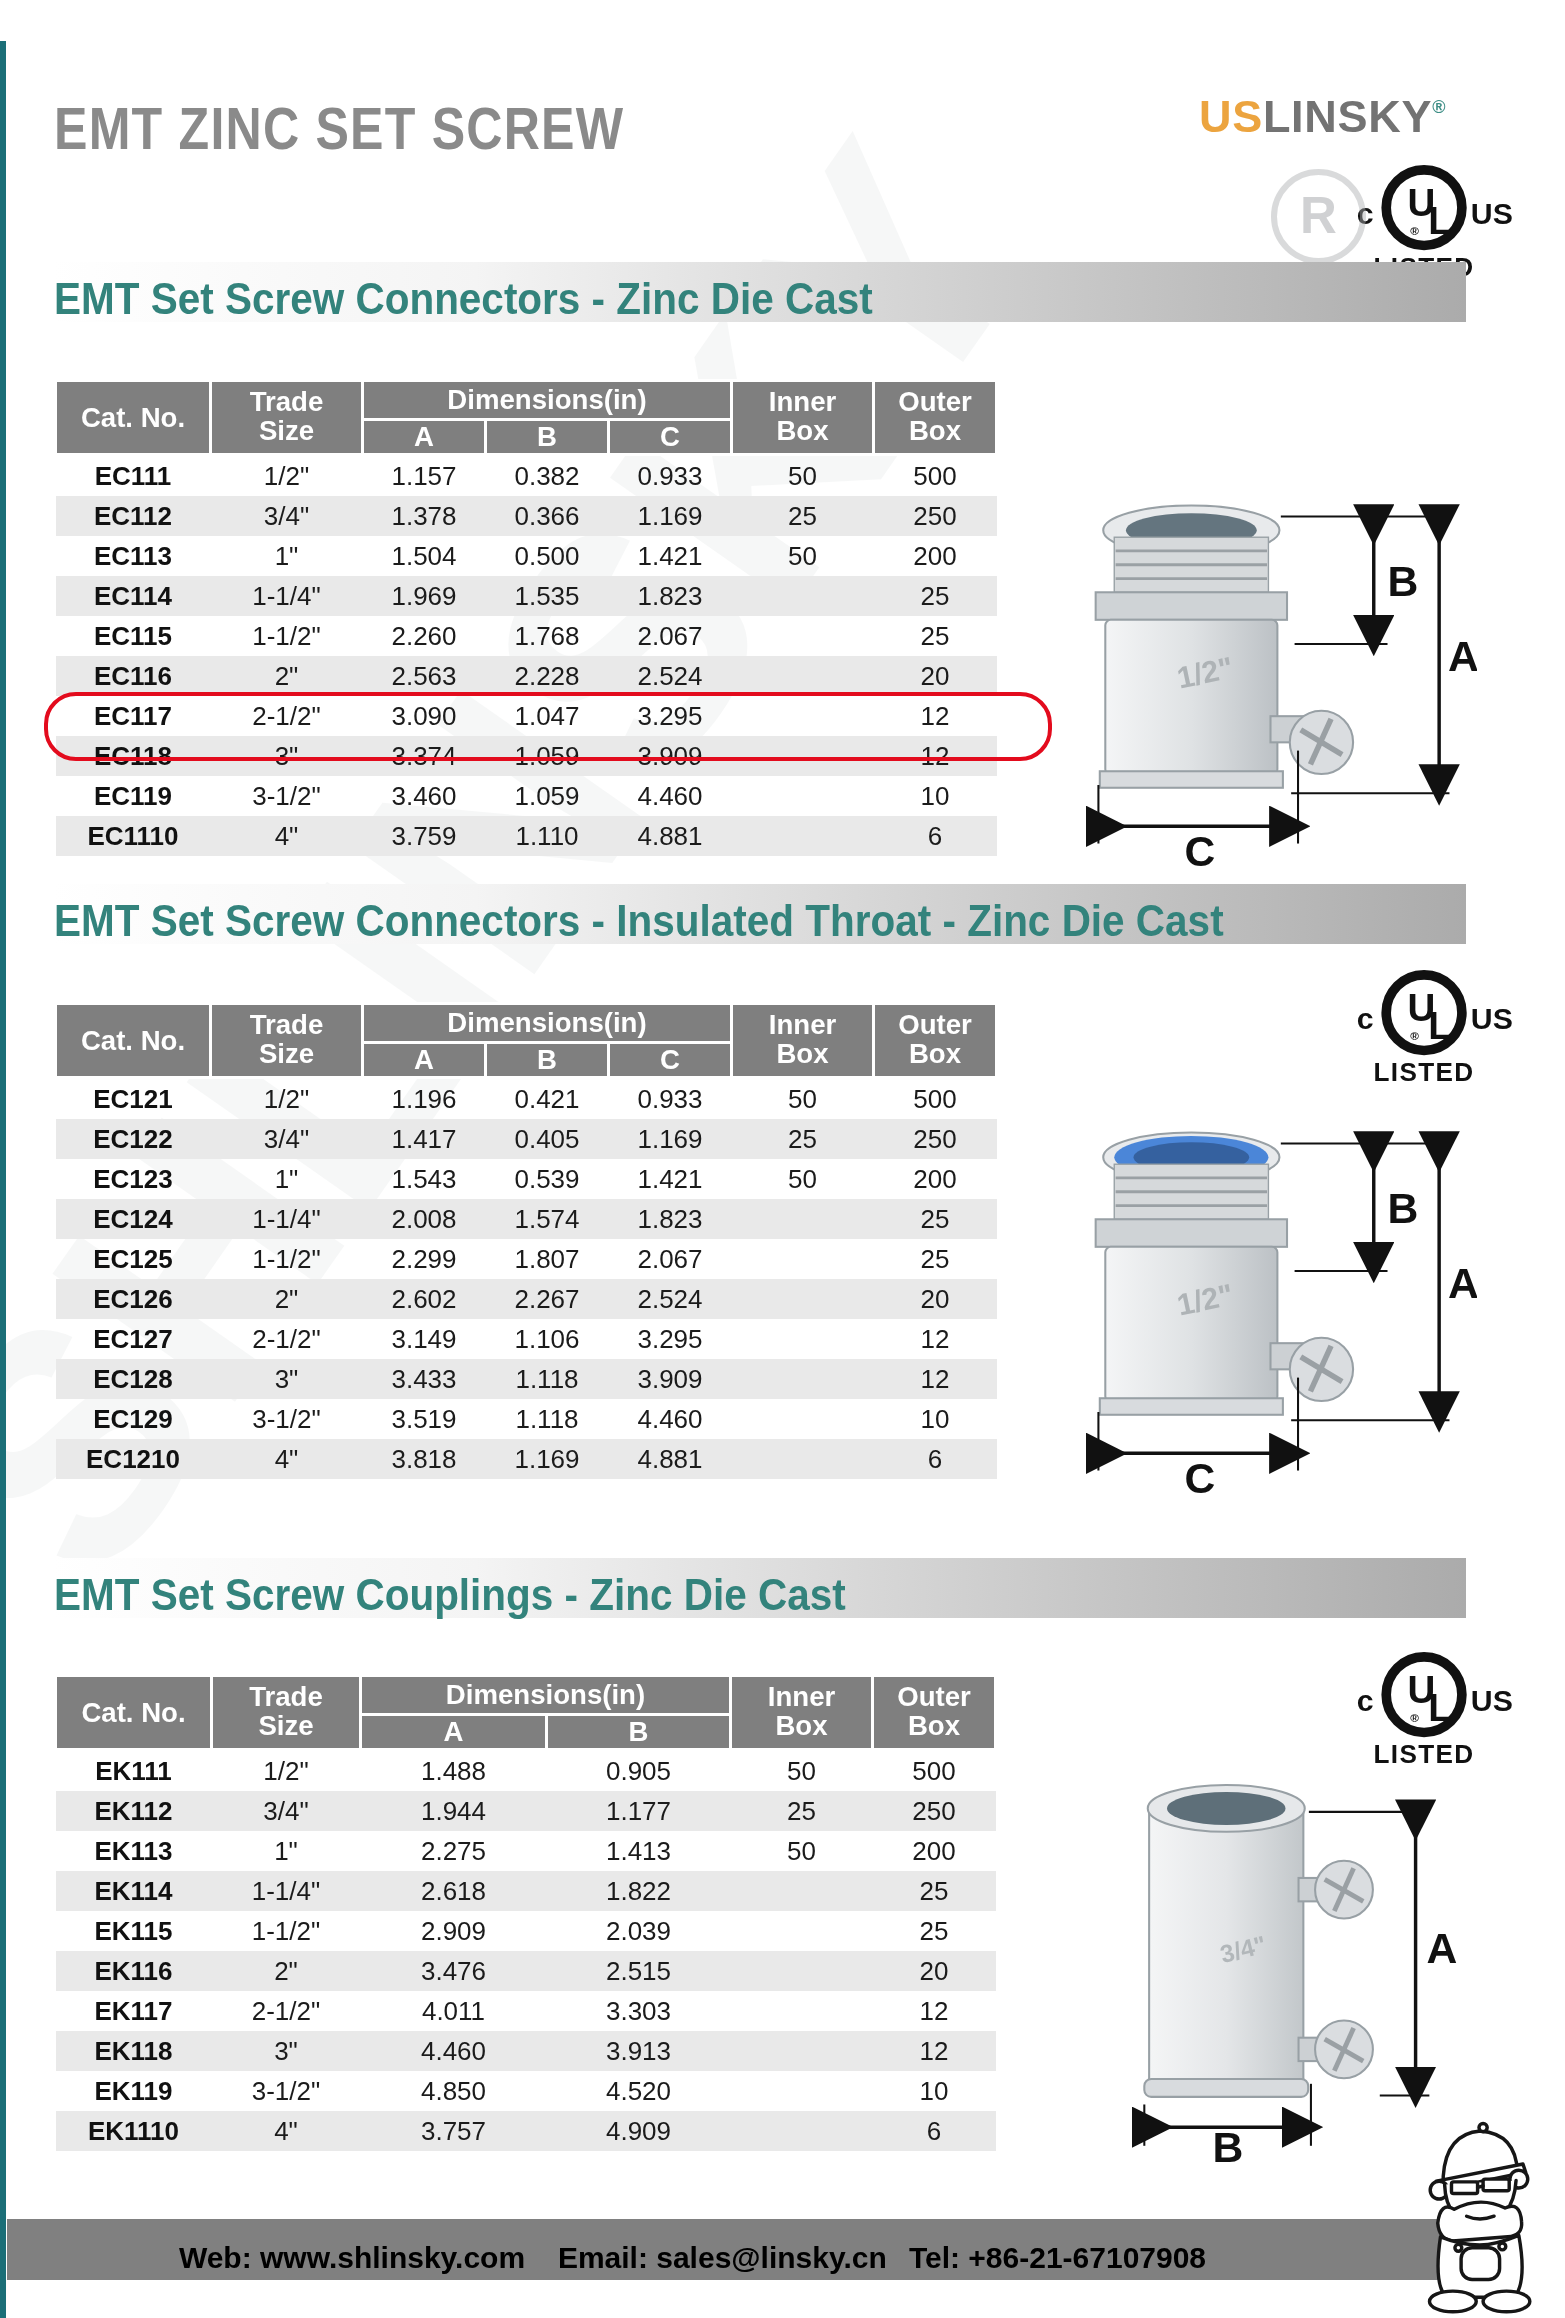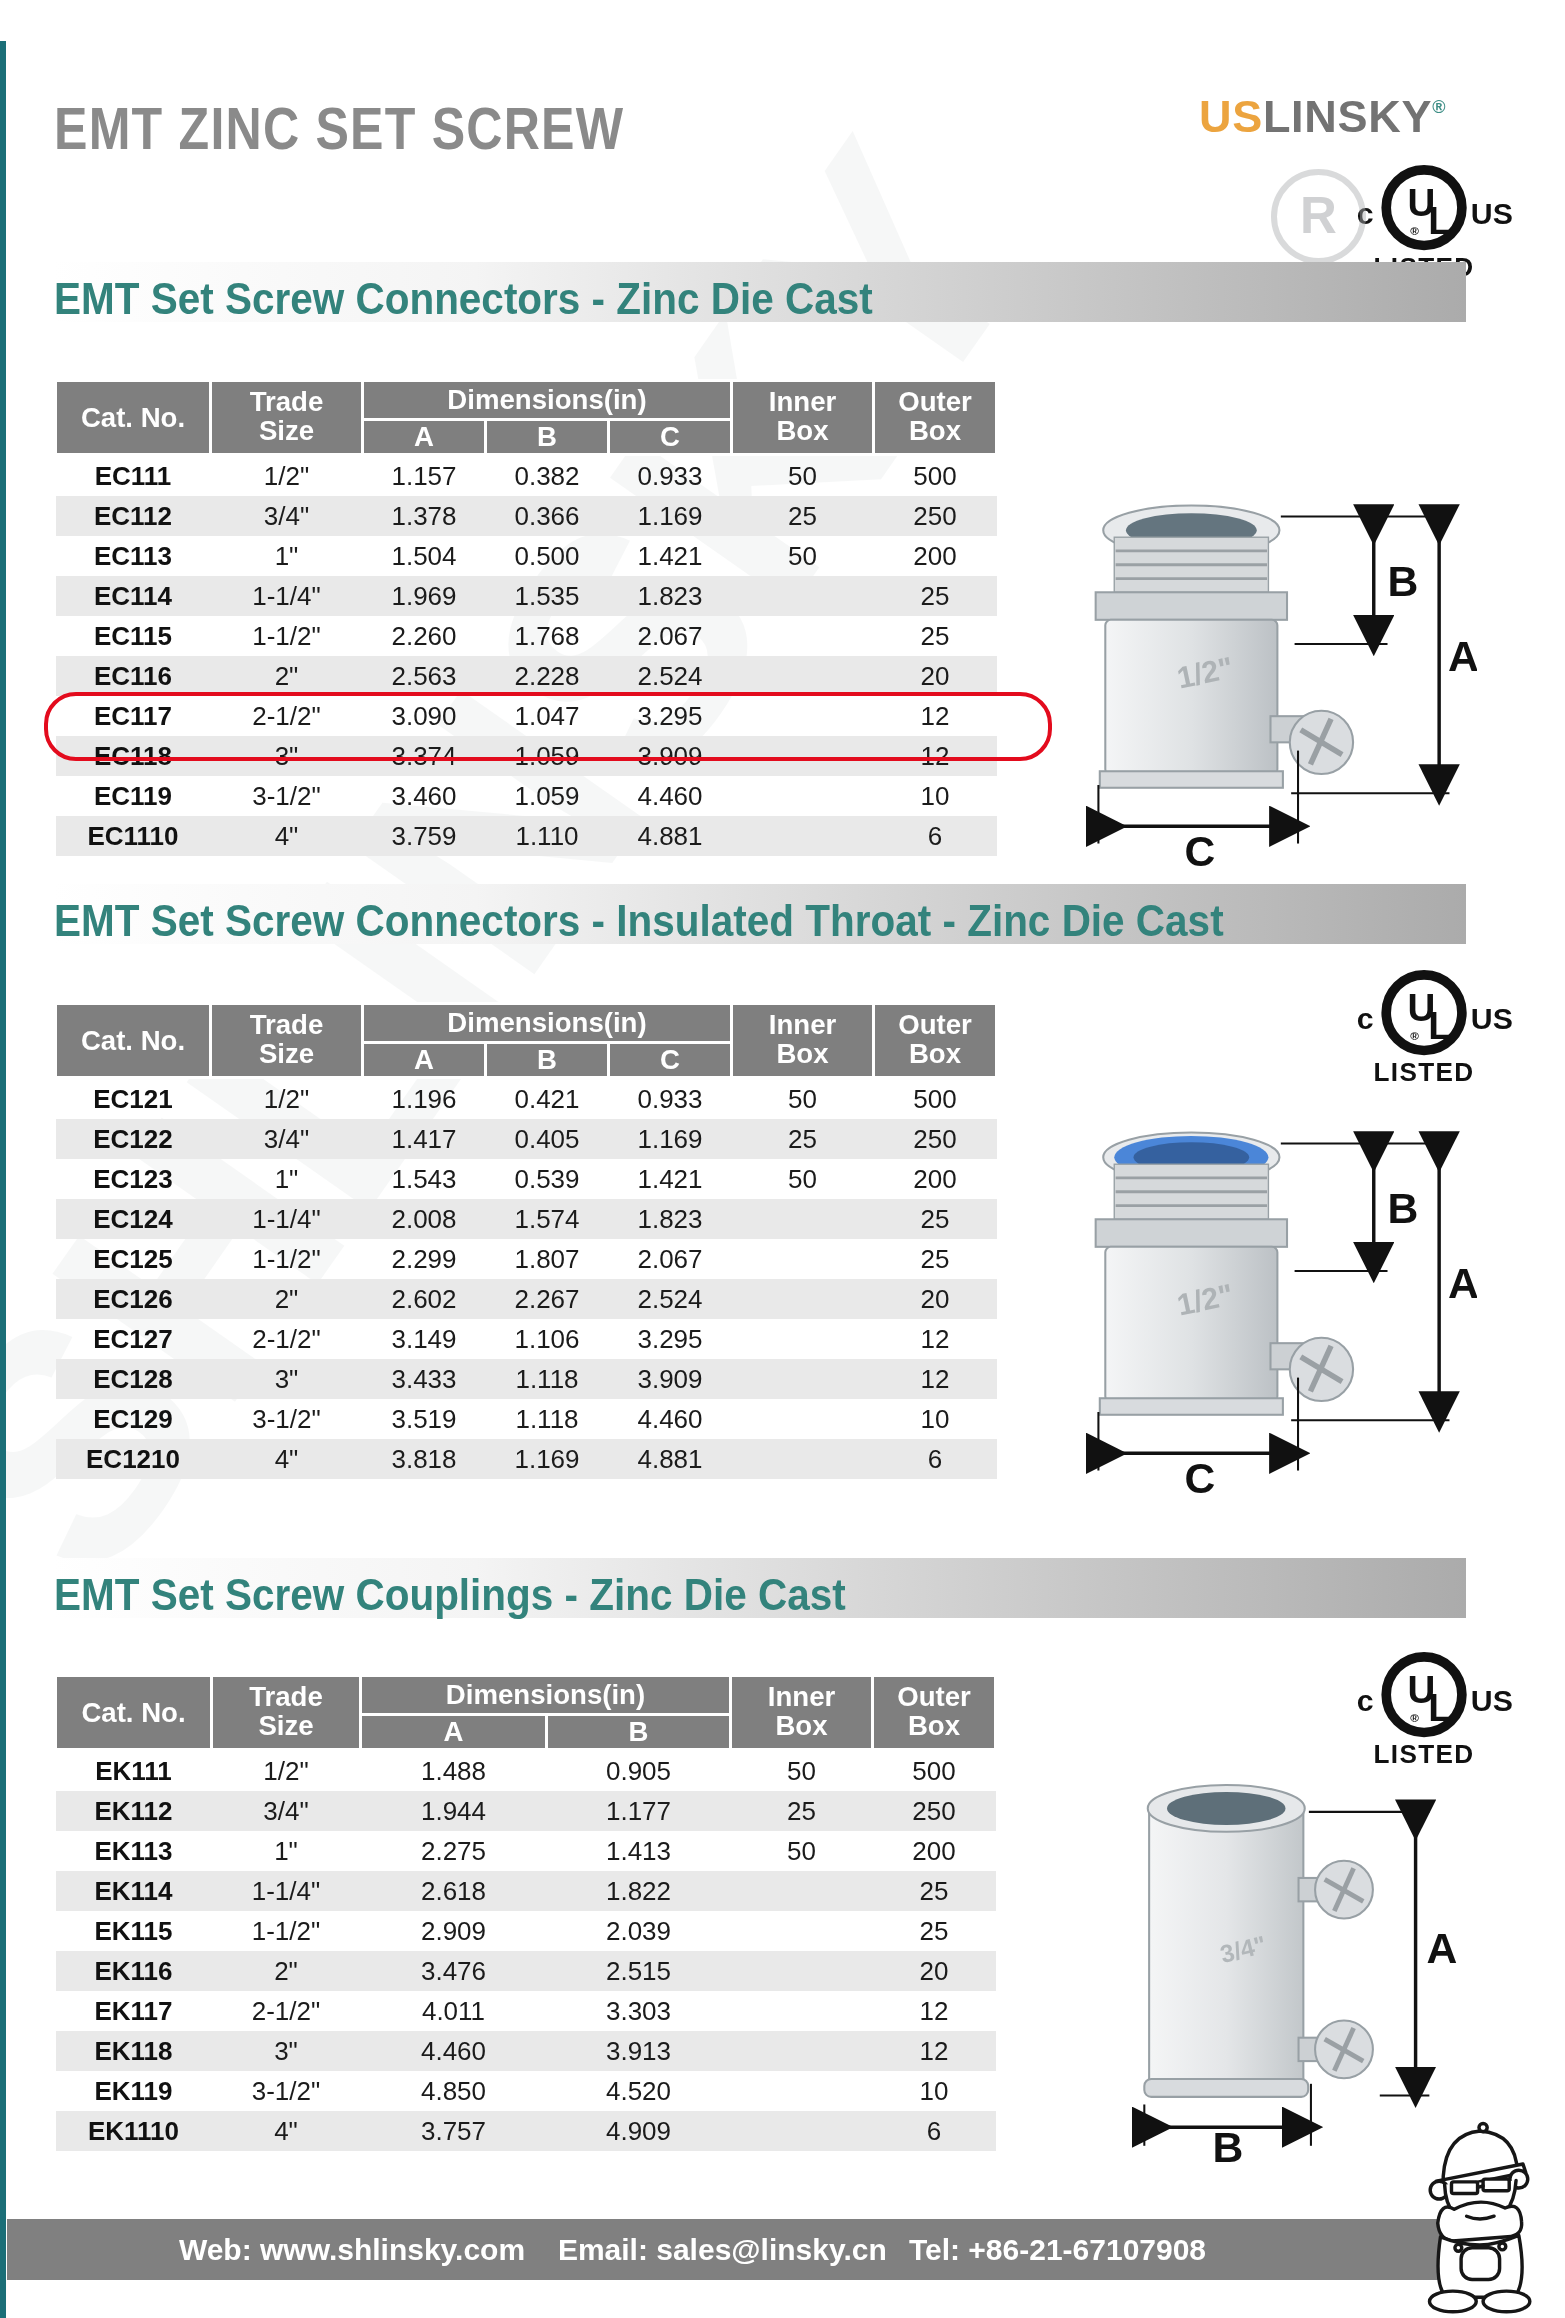--- a/index.html
+++ b/index.html
@@ -73,21 +73,21 @@
   }
 
   
   .note {
     left:54px; top:1507px; width:1413px; text-align:right; z-index:3;
     font-size:29px; font-style:italic; color:#d50f1e;
   }
 
   
   .footer-bar { left:6.9px; top:2219px; width:1440px; height:61px; background:#808080; z-index:2; }
-  .footer-bar span { position:absolute; top:0; line-height:61px; color:#ffffff; font-weight:bold; font-size:30px; white-space:nowrap; }
+  .footer-bar span { position:absolute; top:8px; line-height:61px; color:#000000; font-weight:bold; font-size:30px; white-space:nowrap; }
   .f-web { left:172px; } .f-email { left:551px; } .f-tel { left:902px; }
 
   
   .ul1 { left:1347px; top:158px; } .ul2 { left:1347px; top:963px; } .ul3 { left:1347px; top:1645px; }
   .p1 { left:1064px; top:468px; } .p2 { left:1064px; top:1095px; } .p3 { left:1071px; top:1743px; }
   .mascot { left:1413px; top:2113px; z-index:3; }
   svg { display:block; }
 </style>
 </head>
 <body>

